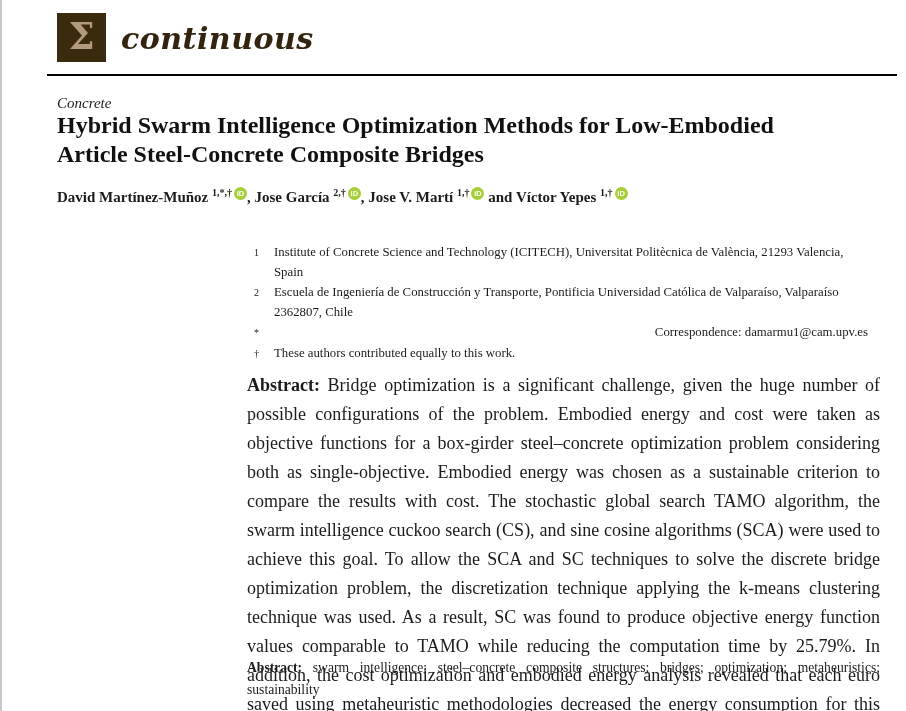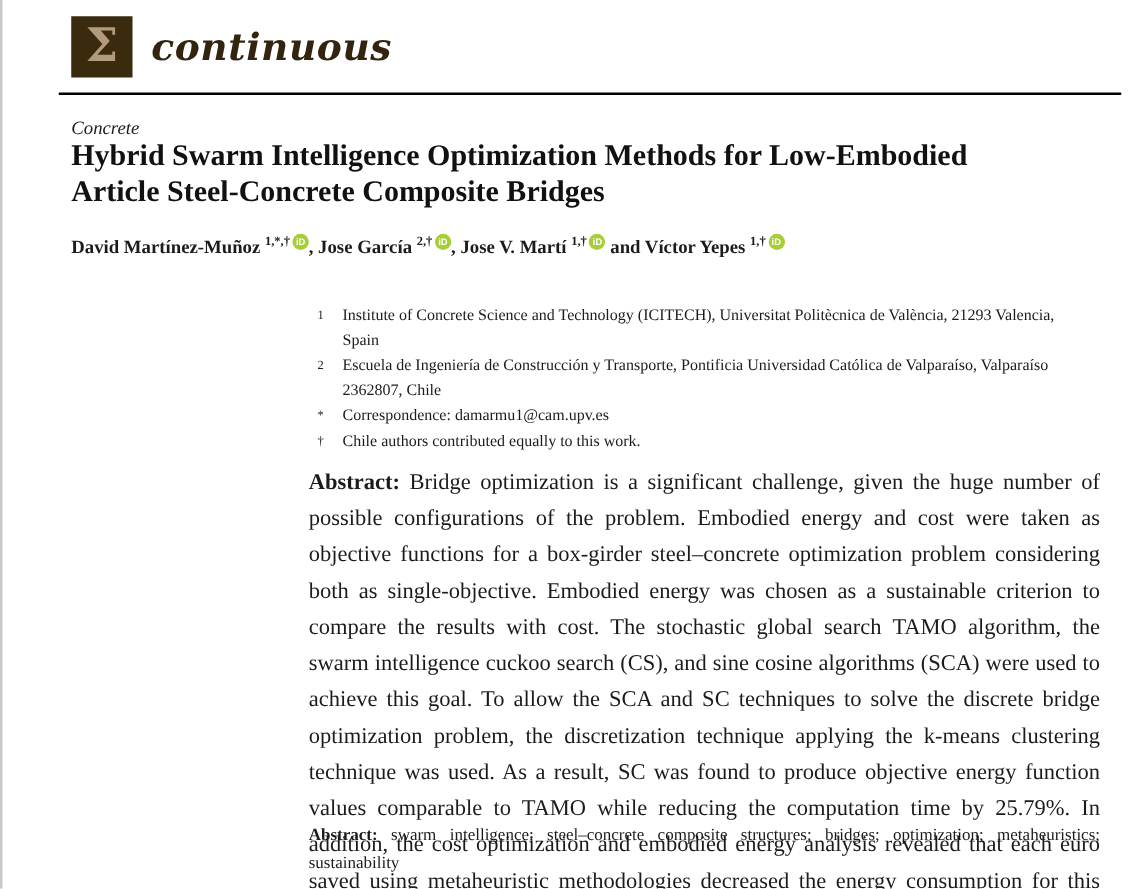--- a/index.html
+++ b/index.html
@@ -44,21 +44,21 @@
   .orcid {
     display:inline-block; width:13px; height:13px; border-radius:50%;
     background:var(--orcid,#a6ce39); color:#fff; font-family:"Liberation Sans",sans-serif;
     font-size:7.5px; font-weight:bold; text-align:center; line-height:13px;
     vertical-align:super; margin-left:2px; cursor:pointer;
   }
   .affiliations { position:absolute; left:252px; top:242px; width:614px; font-size:12.8px; line-height:20px; }
   .aff-row { display:flex; }
   .aff-marker { flex:0 0 20px; font-size:10px; padding-top:1px; }
   .aff-text { flex:1; }
-  .email { color:inherit; text-decoration:none; }
+  .email { color:inherit; text-decoration:none;text-align:right; }
 
   .abstract {
     position:absolute; left:245px; top:371px; width:633px;
     font-size:18px; line-height:29px; text-align:justify;
   }
   .keywords {
     position:absolute; left:245px; top:657px; width:633px;
     font-size:13.6px; line-height:22px; text-align:justify;
   }
   .b { font-weight:bold; }
@@ -91,21 +91,21 @@
     <div class="aff-row">
       <span class="aff-marker">2</span>
       <span class="aff-text">Escuela de Ingeniería de Construcción y Transporte, Pontificia Universidad Católica de Valparaíso, Valparaíso 2362807, Chile</span>
     </div>
     <div class="aff-row">
       <span class="aff-marker">*</span>
       <span class="aff-text email">Correspondence: damarmu1@cam.upv.es</span>
     </div>
     <div class="aff-row">
       <span class="aff-marker">†</span>
-      <span class="aff-text">Chile authors contributed equally to this work.</span>
+      <span class="aff-text">These authors contributed equally to this work.</span>
     </div>
   </div>
 
   <p class="abstract"><span class="b">Abstract:</span> <span>Bridge optimization is a significant challenge, given the huge number of possible configurations of the problem. Embodied energy and cost were taken as objective functions for a box-girder steel–concrete optimization problem considering both as single-objective. Embodied energy was chosen as a sustainable criterion to compare the results with cost. The stochastic global search TAMO algorithm, the swarm intelligence cuckoo search (CS), and sine cosine algorithms (SCA) were used to achieve this goal. To allow the SCA and SC techniques to solve the discrete bridge optimization problem, the discretization technique applying the k-means clustering technique was used. As a result, SC was found to produce objective energy function values comparable to TAMO while reducing the computation time by 25.79%. In addition, the cost optimization and embodied energy analysis revealed that each euro saved using metaheuristic methodologies decreased the energy consumption for this optimization problem by 0.584 kW·h. Additionally, by including cells in the upper and lower parts of the webs, the behavior of the section was improved, as were the optimization outcomes for the two optimization objectives. This study concludes that double composite action design on supports makes the continuous longitudinal stiffeners in the bottom flange unnecessary.</span></p>
 
   <p class="keywords"><span class="b">Abstract:</span> <span>swarm intelligence; steel–concrete composite structures; bridges; optimization; metaheuristics; sustainability</span></p>
 
 </div>
 
 </body></html>

